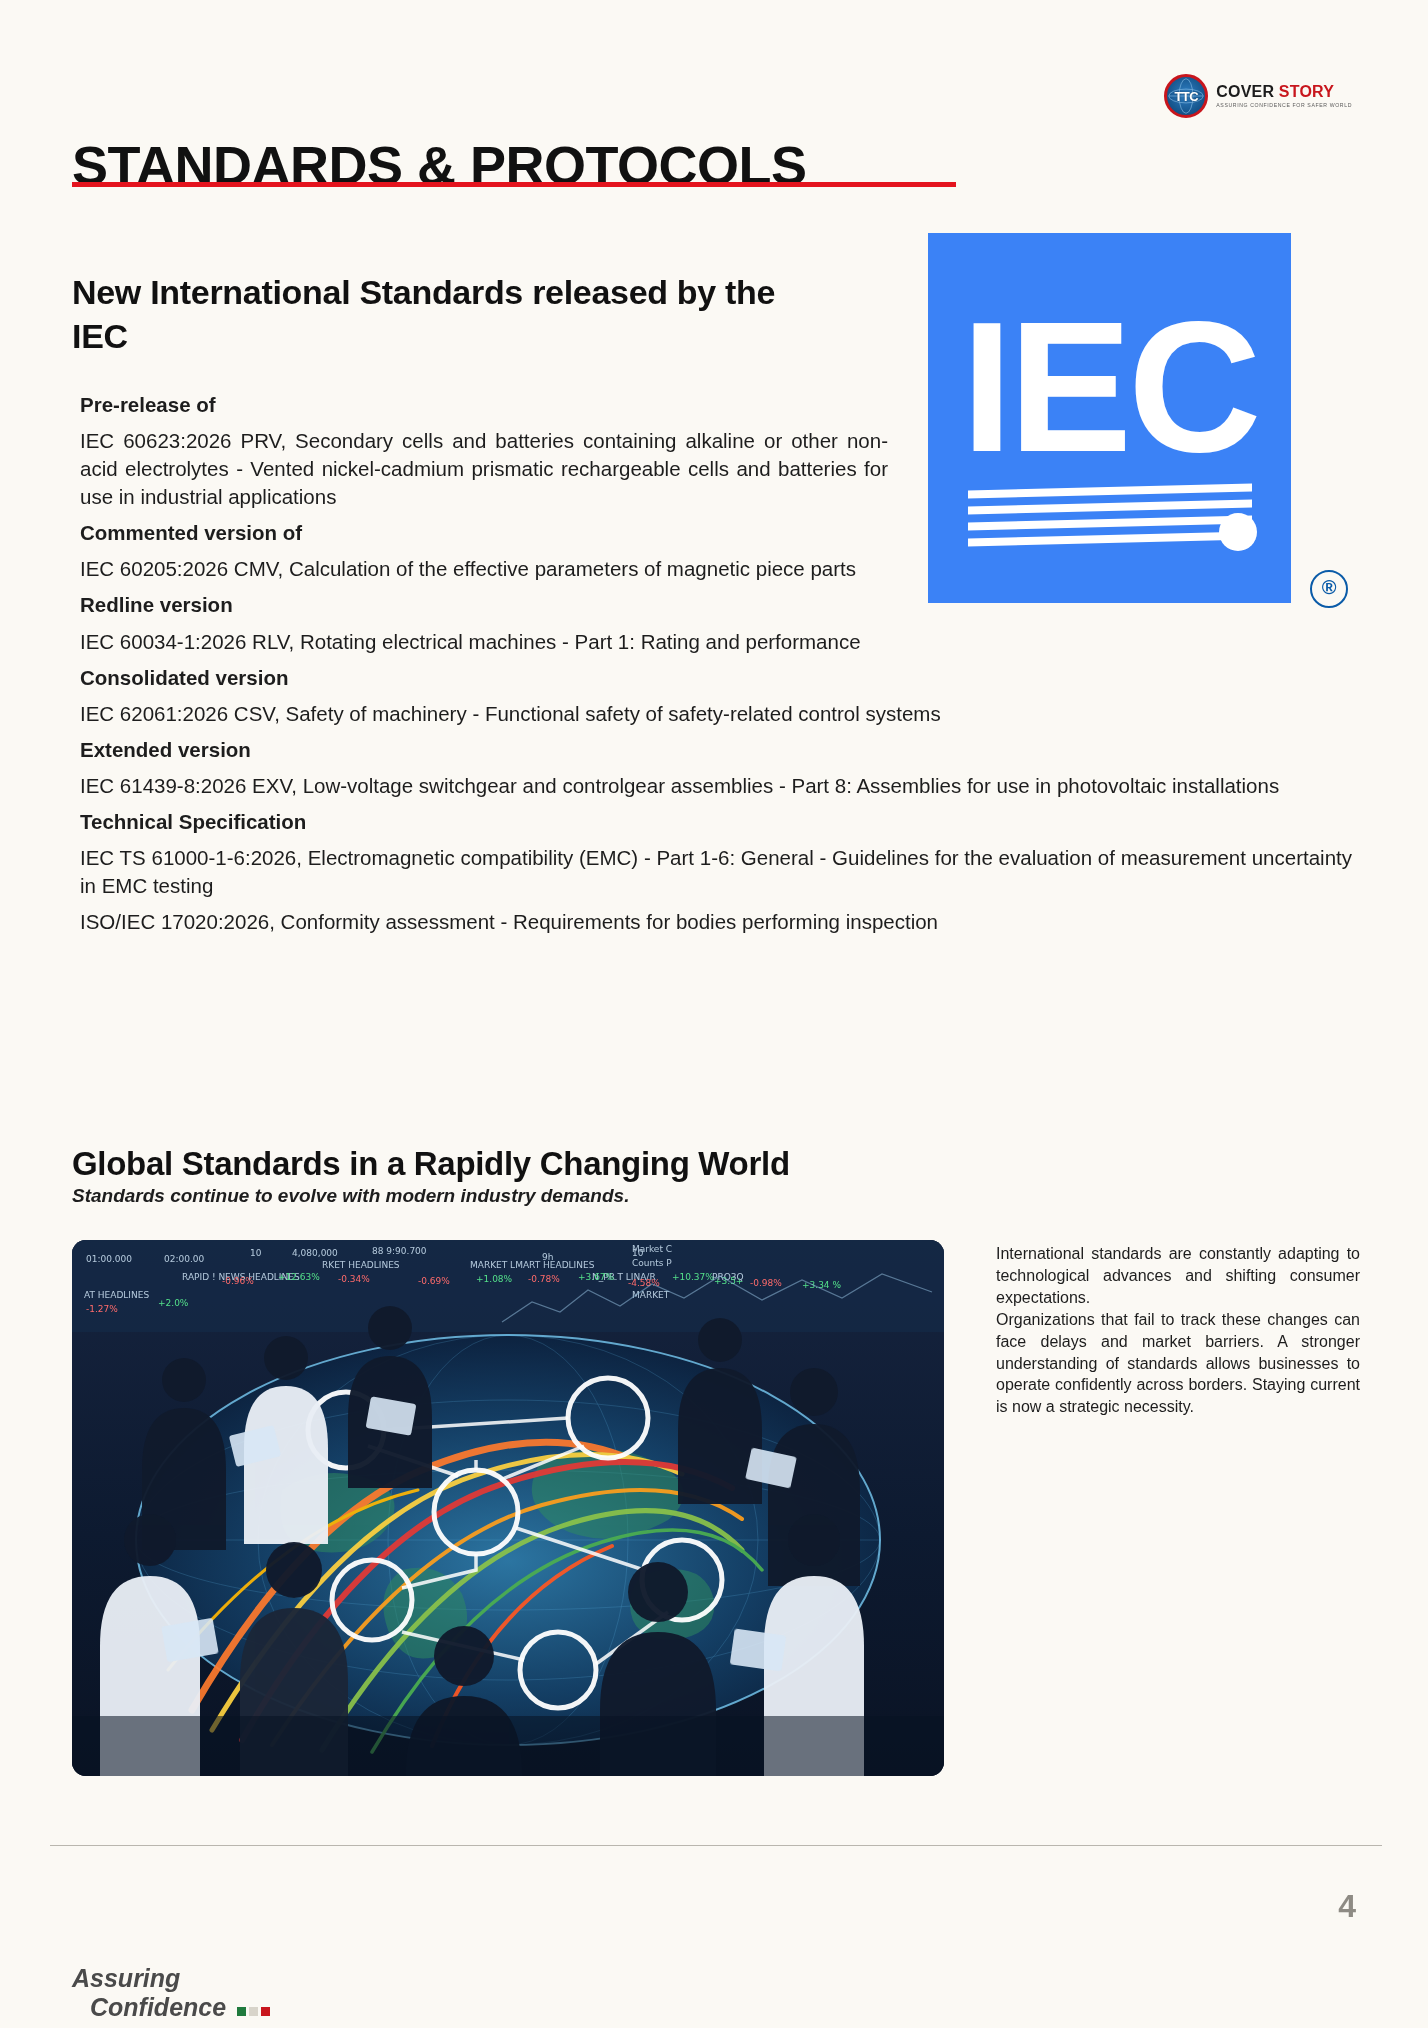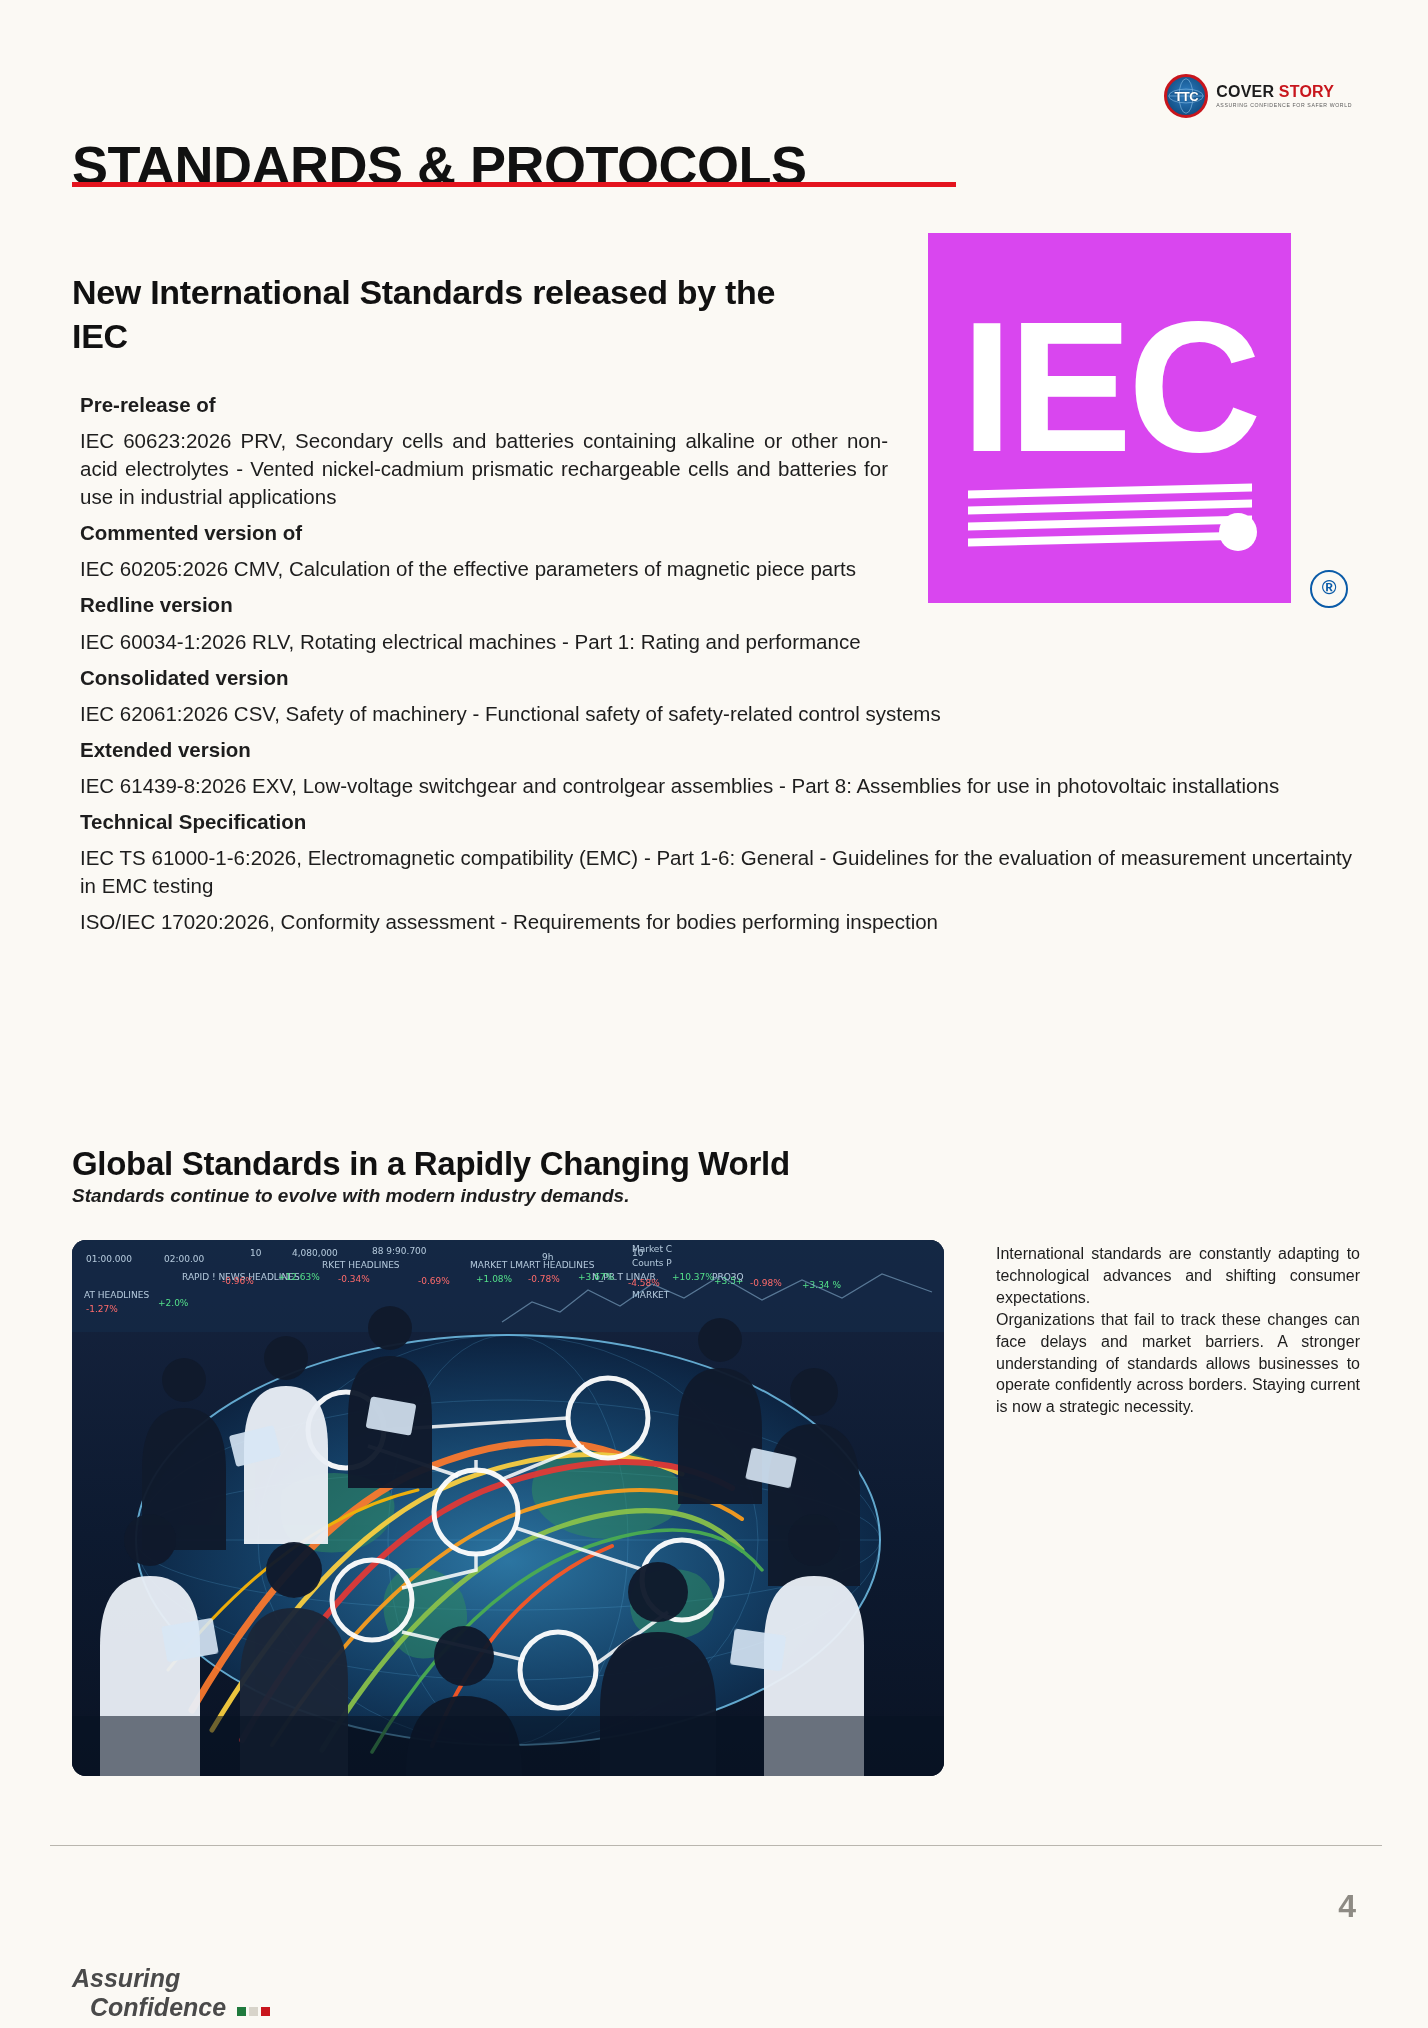--- a/index.html
+++ b/index.html
@@ -109,21 +109,21 @@
     letter-spacing: -0.3px;
     color: #111111;
   }
 
   .iec-logo {
     position: absolute;
     top: 233px;
     left: 928px;
     width: 363px;
     height: 370px;
-    background: #d946ef;
+    background: #3b82f6;
     display: flex;
     align-items: flex-start;
     justify-content: center;
   }
   .iec-logo .iec-letters {
     color: #ffffff;
     font-family: "Liberation Sans", sans-serif;
     font-size: 185px;
     font-weight: bold;
     letter-spacing: -4px;

